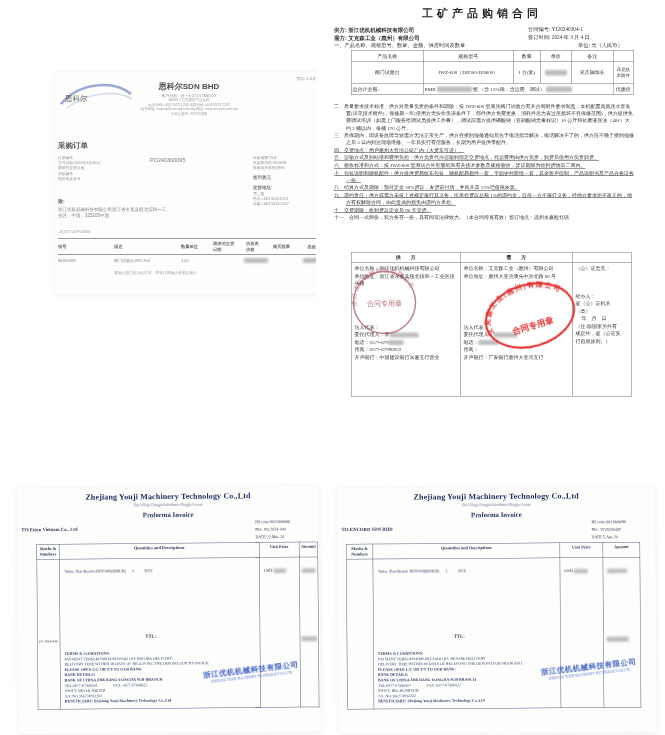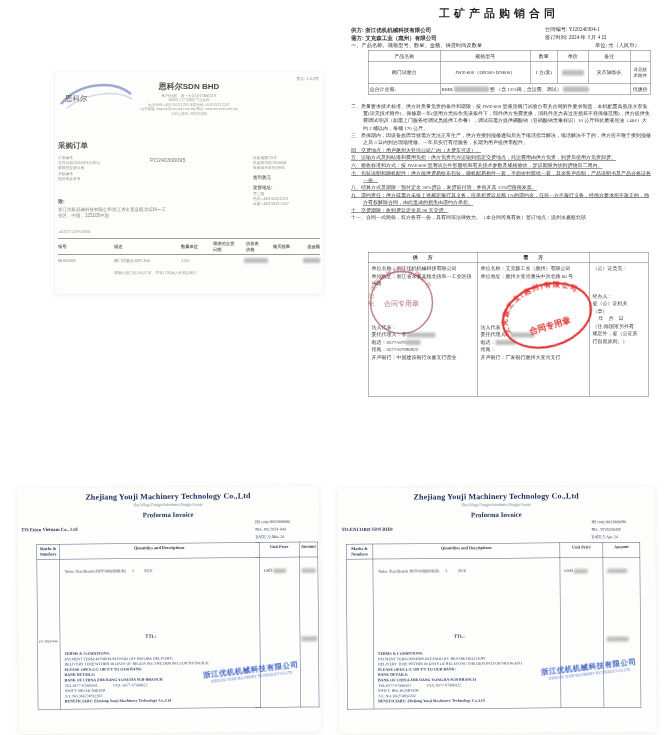--- a/index.html
+++ b/index.html
@@ -15,21 +15,21 @@
   .soft{filter:blur(.45px)}
   .soft2{filter:blur(.3px)}
 
   
   #doc-po{left:55px;top:72px;width:268px;height:222px}
   #po-inner{width:536px;height:444px}
   .po-t{color:#8a8a8a}
   .po-hline{position:absolute;height:1.5px;background:#9a9a9a}
 
   
-  #doc-contract{left:333px;top:4px;width:332px;height:406px;box-shadow:none;background:#fff}
+  #doc-contract{left:316px;top:4px;width:332px;height:406px;box-shadow:none;background:#fff}
   #ct-inner{width:664px;height:812px;font-family:"Liberation Serif",serif;color:#333}
   .ct-table{border-collapse:collapse;table-layout:fixed}
   .ct-table td{border:1px solid #6e6e6e;font-size:10px;text-align:center;vertical-align:middle;padding:1px 2px;color:#333}
   .clause{padding-left:24px;text-indent:-24px;font-size:10px;line-height:14.2px;color:#343434;margin-bottom:1px}
   .u{text-decoration:underline;text-underline-offset:2px}
   .sig-line{font-size:10px;line-height:15px;color:#333;padding:0 4px}
 
   
   #doc-inv-l{left:18px;top:487px;width:302px;height:246px;transform:rotate(-.5deg)}
   #doc-inv-r{left:338px;top:487px;width:318px;height:246px;transform:rotate(-.4deg)}

